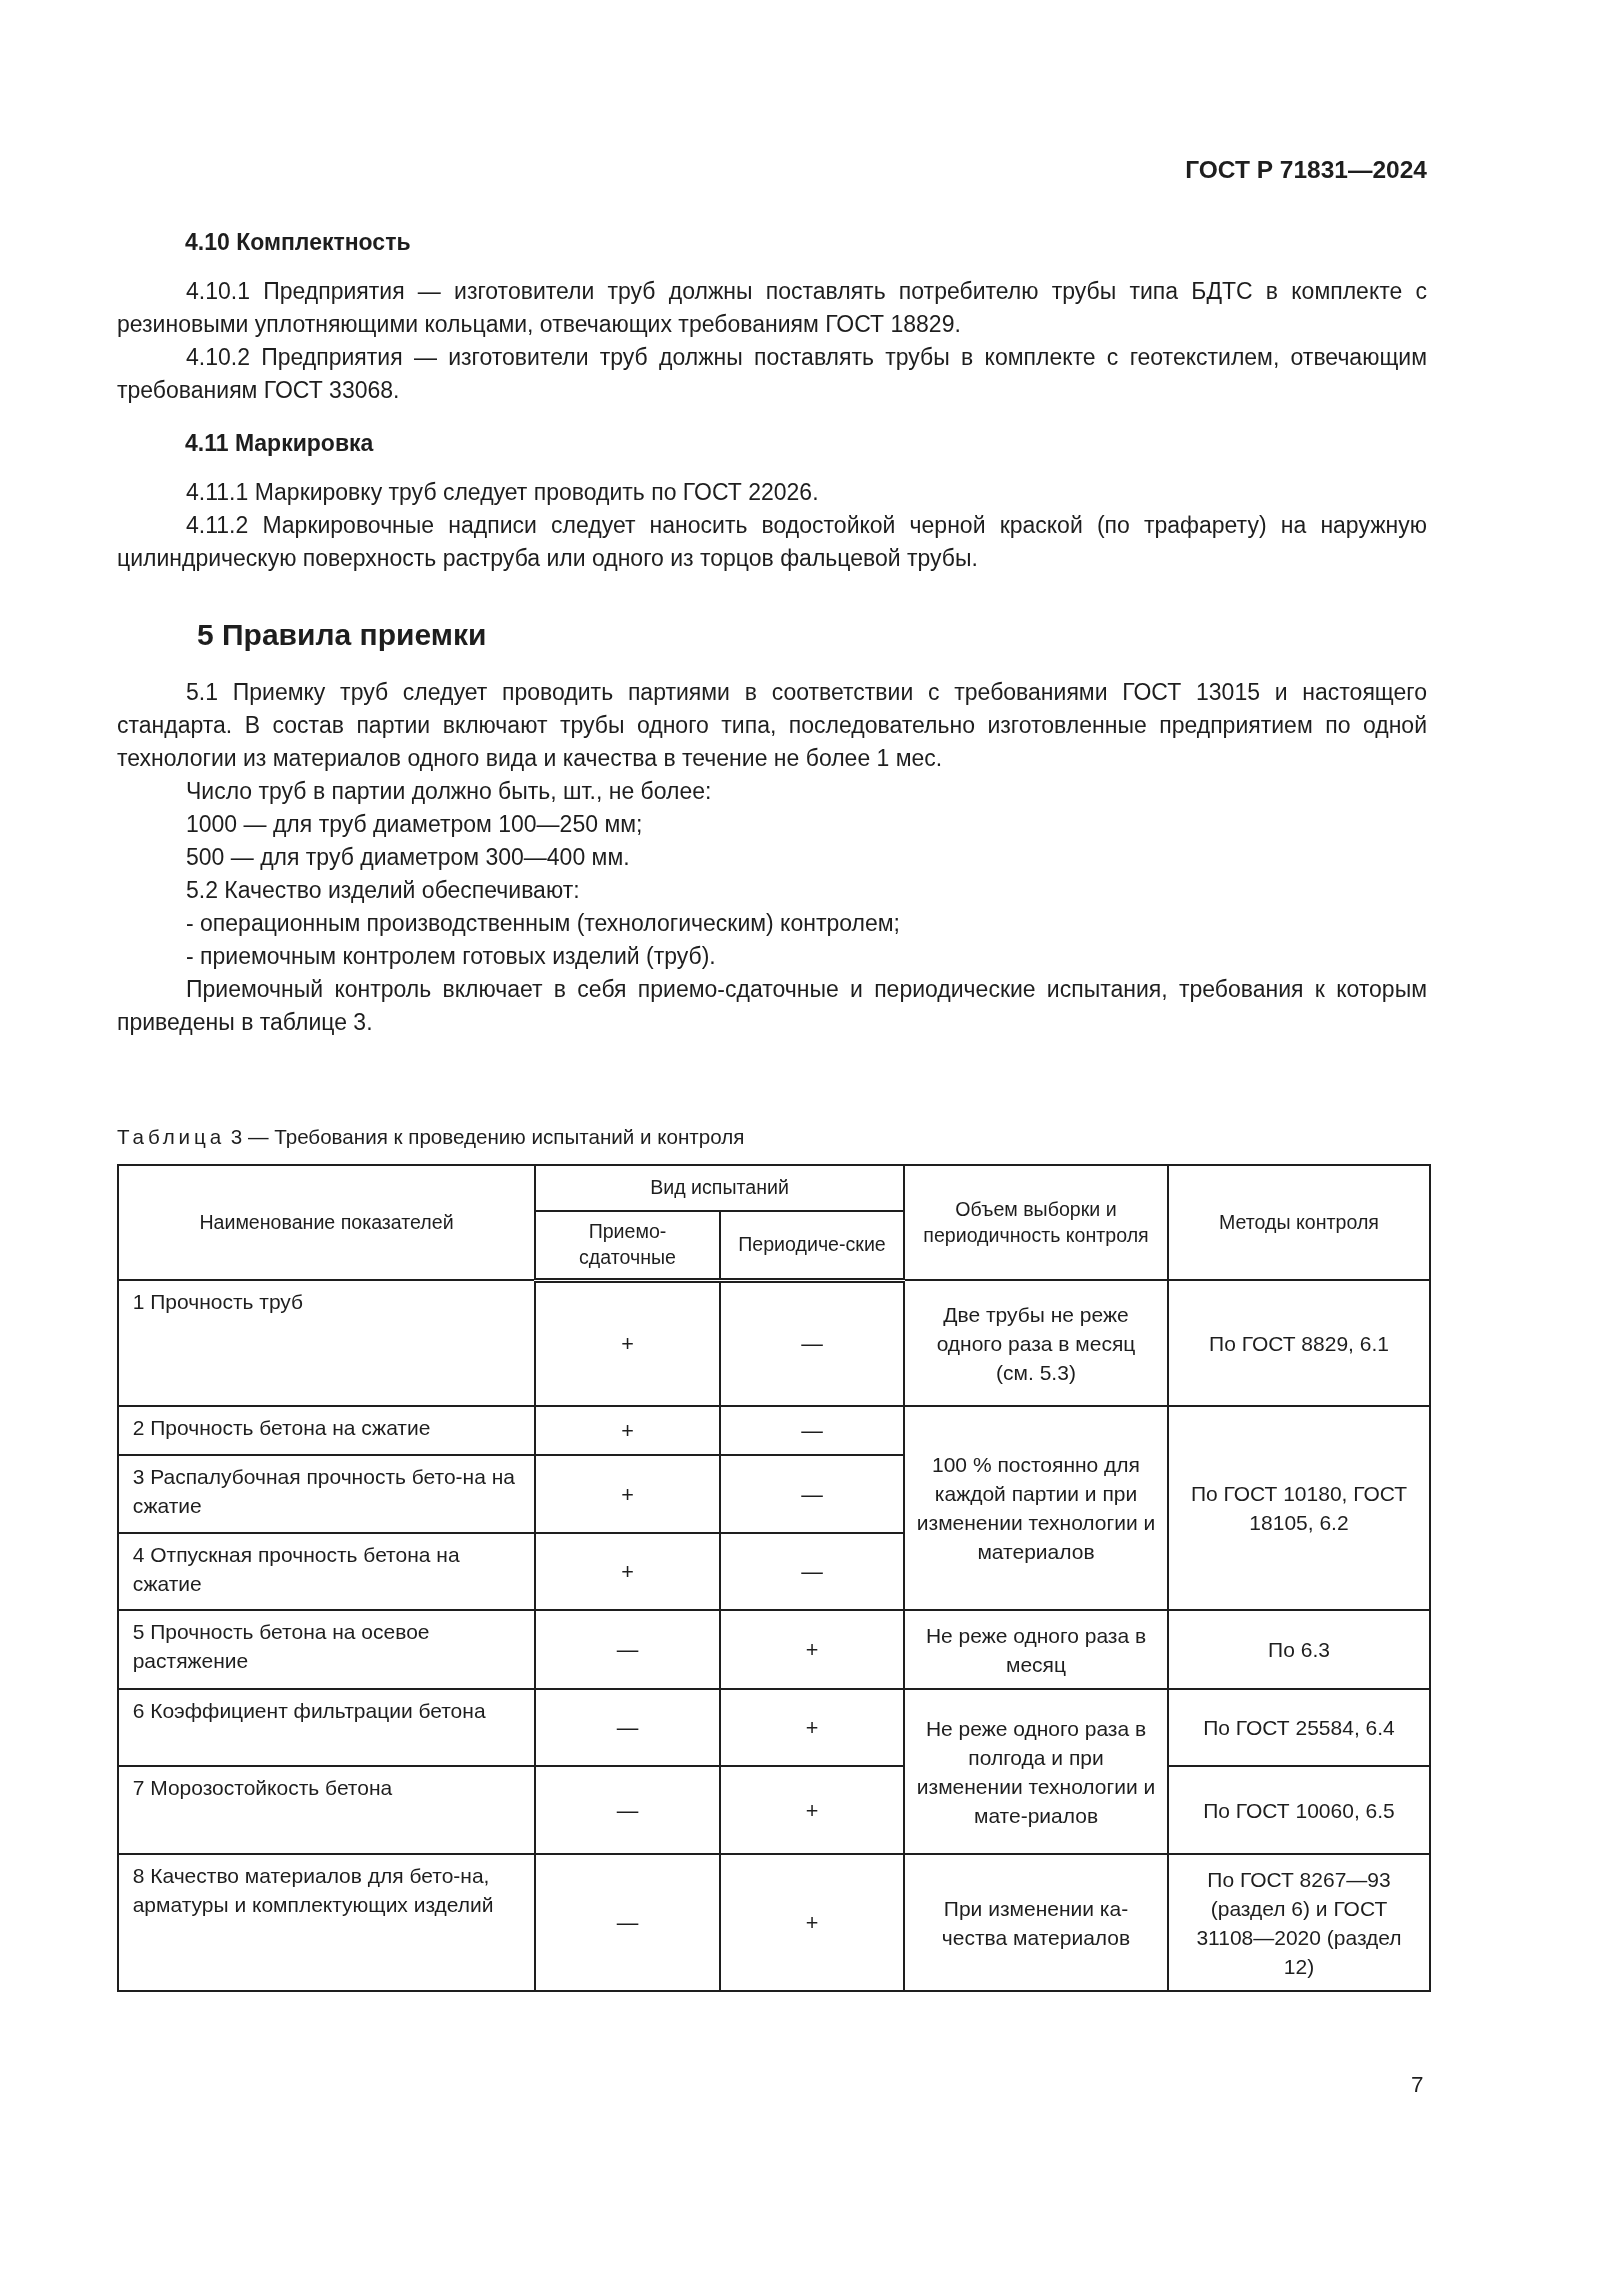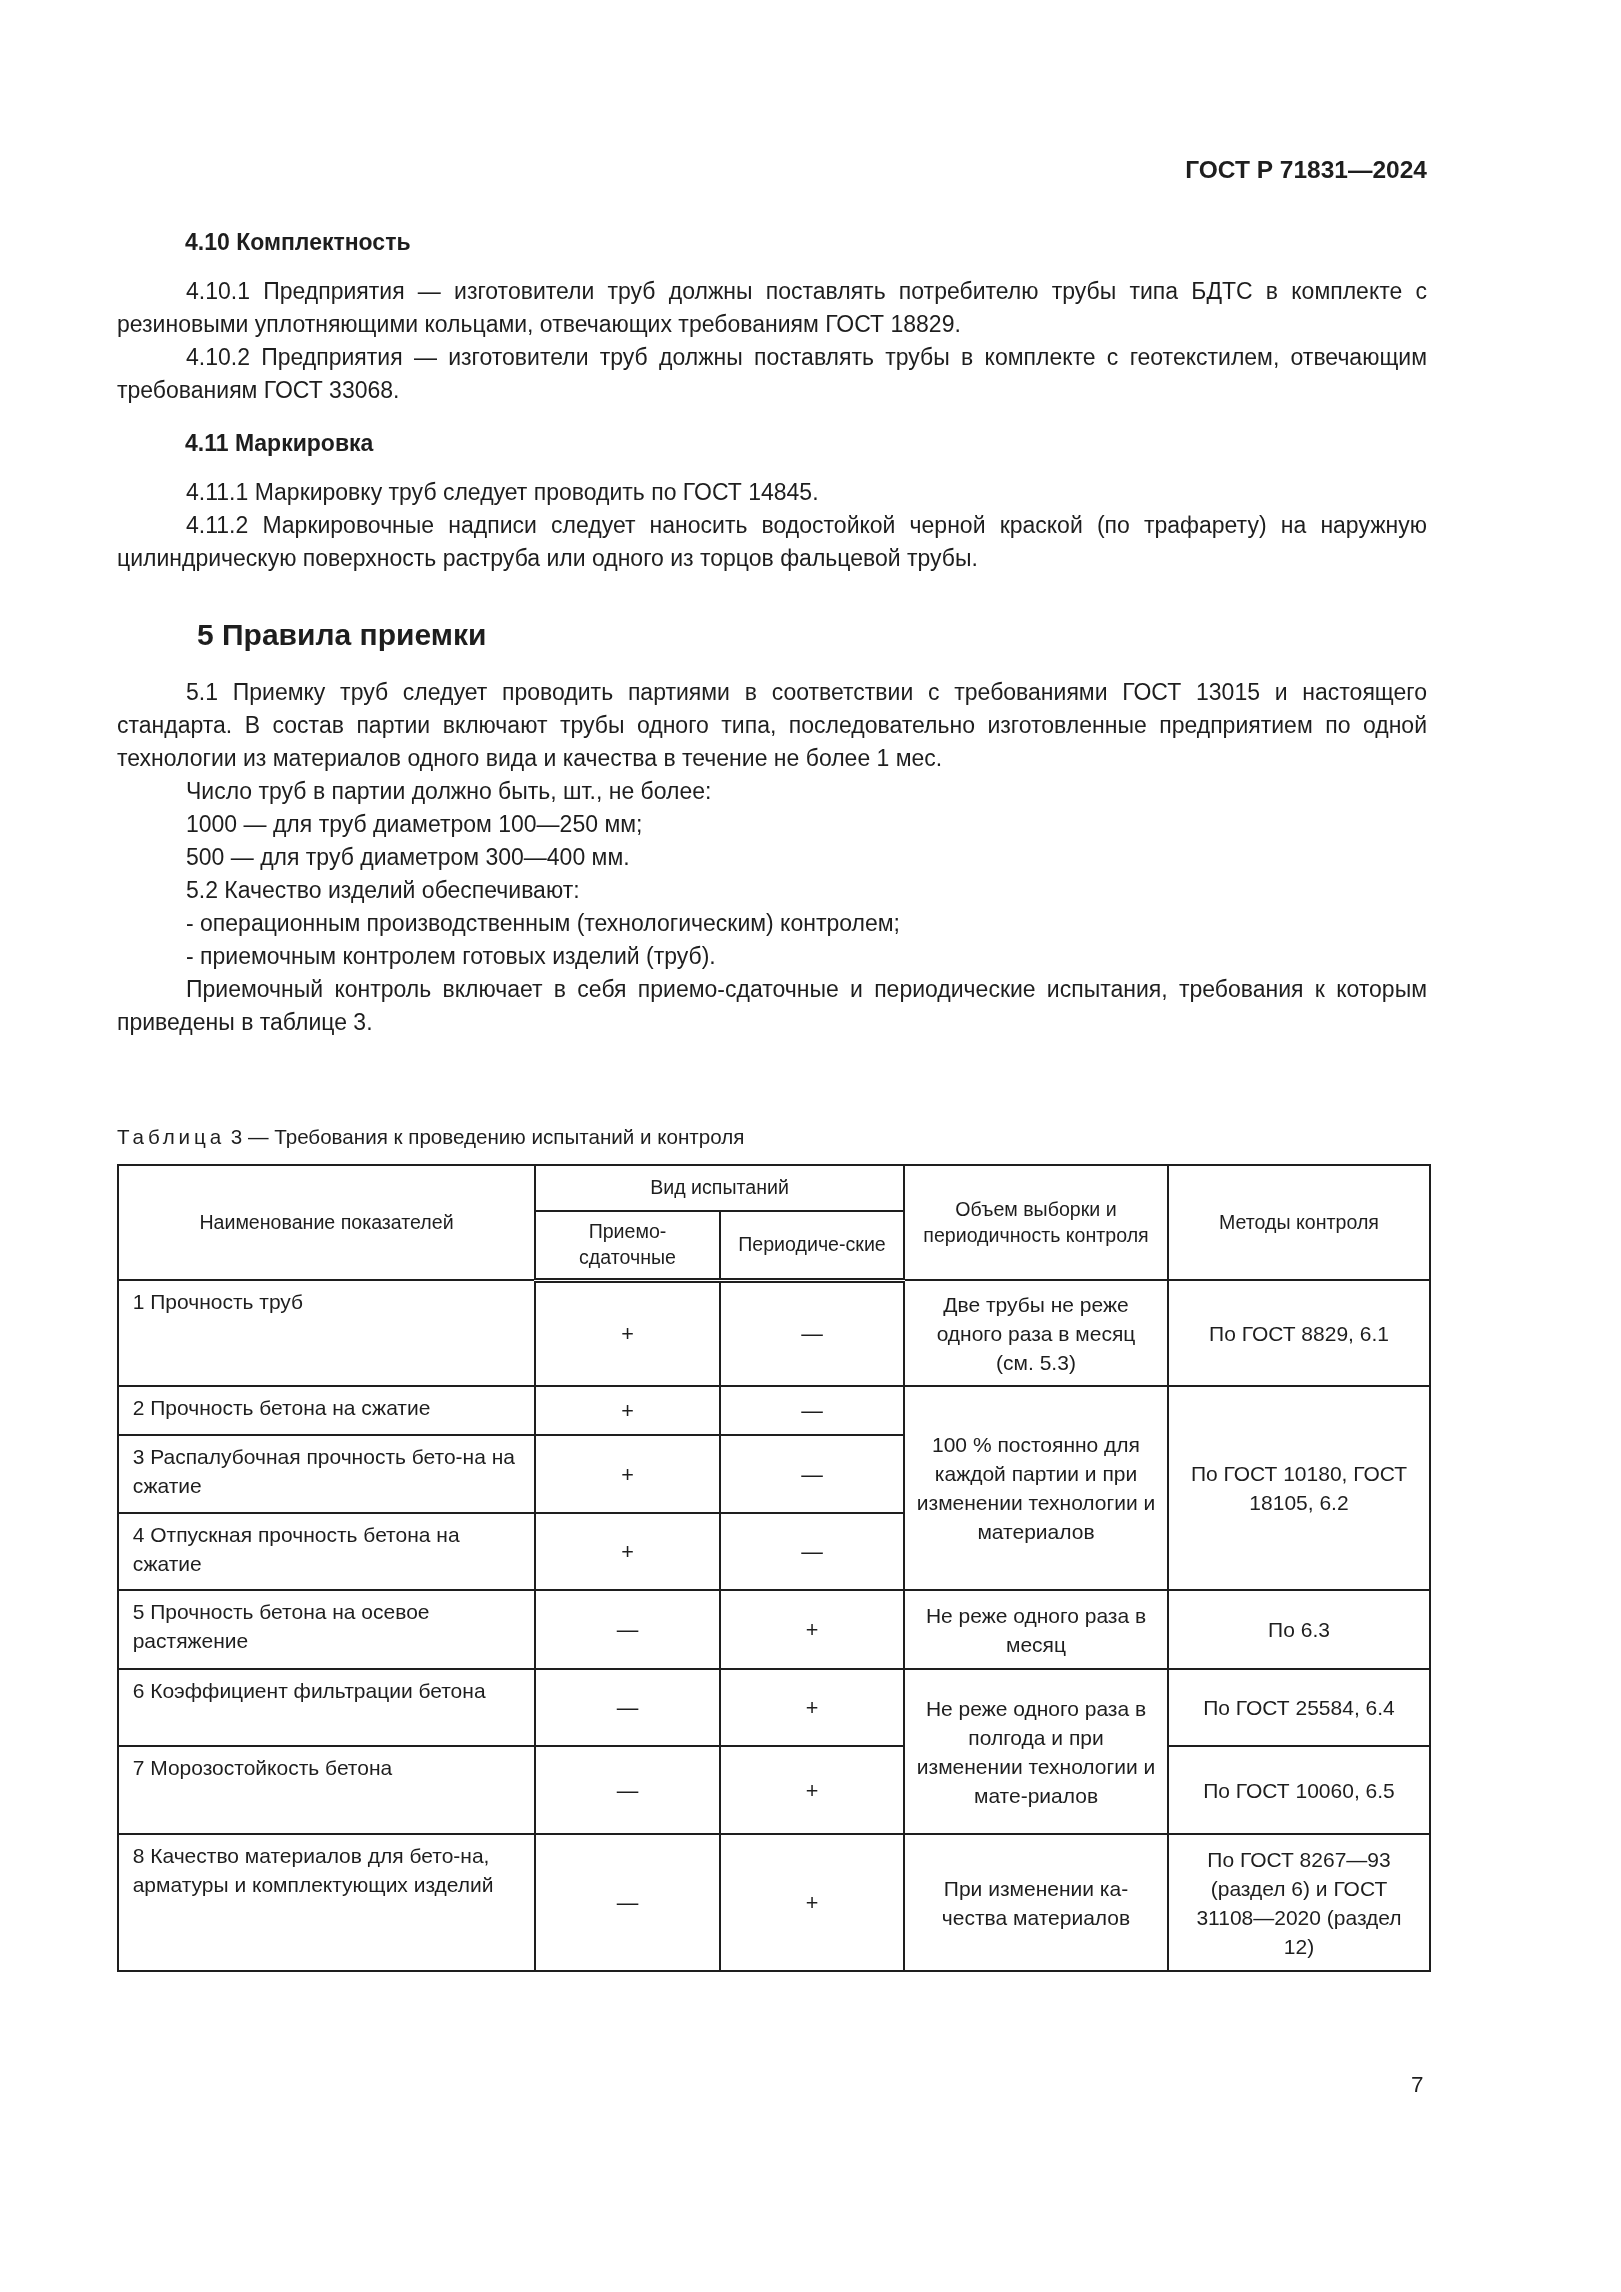--- a/index.html
+++ b/index.html
@@ -34,21 +34,21 @@
 <div class="abs doc-header">ГОСТ Р 71831—2024</div>
 
 <div class="abs h2" style="top:228px">4.10 Комплектность</div>
 <div class="abs para" style="top:275px">
   <p class="p">4.10.1 Предприятия — изготовители труб должны поставлять потребителю трубы типа БДТС в комплекте с резиновыми уплотняющими кольцами, отвечающих требованиям ГОСТ 18829.</p>
   <p class="p">4.10.2 Предприятия — изготовители труб должны поставлять трубы в комплекте с геотекстилем, отвечающим требованиям ГОСТ 33068.</p>
 </div>
 
 <div class="abs h2" style="top:429px">4.11 Маркировка</div>
 <div class="abs para" style="top:476px">
-  <p class="p">4.11.1 Маркировку труб следует проводить по ГОСТ 14845.</p>
+  <p class="p">4.11.1 Маркировку труб следует проводить по ГОСТ 22026.</p>
   <p class="p">4.11.2 Маркировочные надписи следует наносить водостойкой черной краской (по трафарету) на наружную цилиндрическую поверхность раструба или одного из торцов фальцевой трубы.</p>
 </div>
 
 <div class="abs h1" style="top:616px">5 Правила приемки</div>
 <div class="abs para" style="top:676px">
   <p class="p">5.1 Приемку труб следует проводить партиями в соответствии с требованиями ГОСТ 13015 и настоящего стандарта. В состав партии включают трубы одного типа, последовательно изготовленные предприятием по одной технологии из материалов одного вида и качества в течение не более 1 мес.</p>
   <p class="pl">Число труб в партии должно быть, шт., не более:</p>
   <p class="pl">1000 — для труб диаметром 100—250 мм;</p>
   <p class="pl">500 — для труб диаметром 300—400 мм.</p>
   <p class="pl">5.2 Качество изделий обеспечивают:</p>
@@ -73,21 +73,21 @@
       <th colspan="2">Вид испытаний</th>
       <th rowspan="2">Объем выборки и периодичность контроля</th>
       <th rowspan="2">Методы контроля</th>
     </tr>
     <tr style="height:69px">
       <th>Приемо-сдаточные</th>
       <th>Периодиче-ские</th>
     </tr>
   </thead>
   <tbody>
-    <tr style="height:106px">
+    <tr style="height:126px">
       <td class="name">1 Прочность труб</td>
       <td class="mark">+</td>
       <td class="mark">—</td>
       <td>Две трубы не реже одного раза в месяц (см. 5.3)</td>
       <td>По ГОСТ 8829, 6.1</td>
     </tr>
     <tr style="height:49px">
       <td class="name">2 Прочность бетона на сжатие</td>
       <td class="mark">+</td>
       <td class="mark">—</td>

